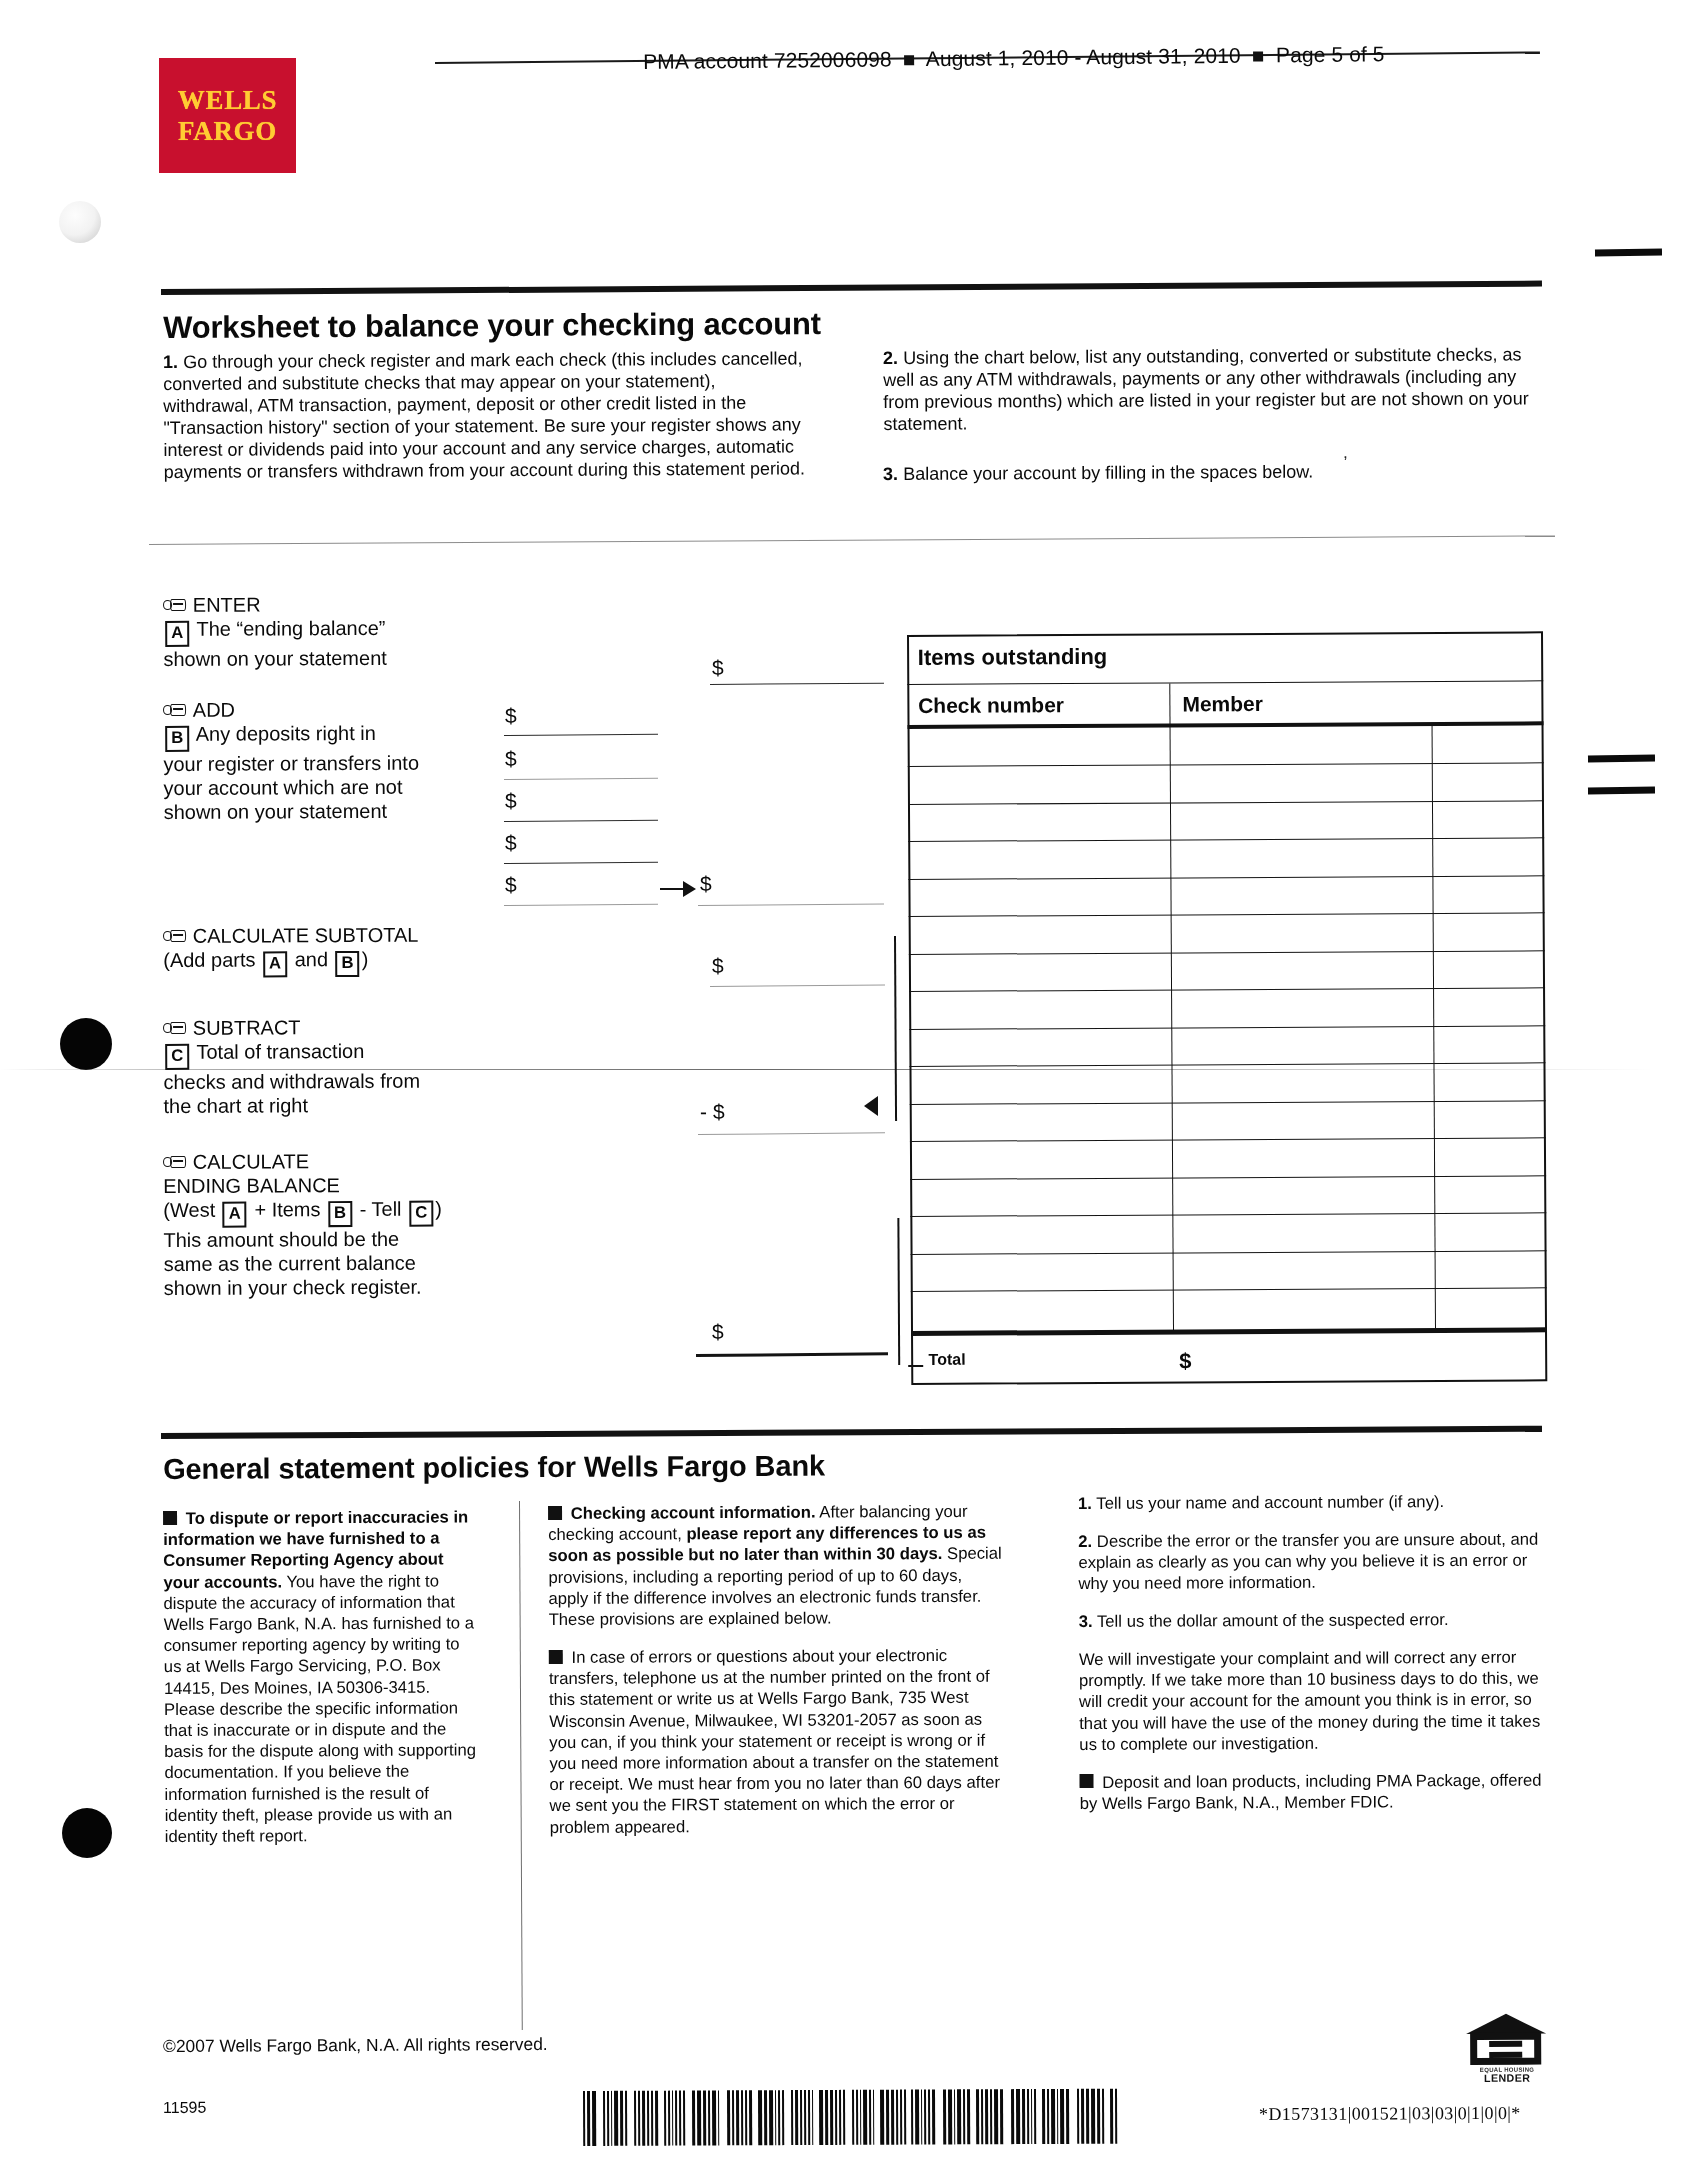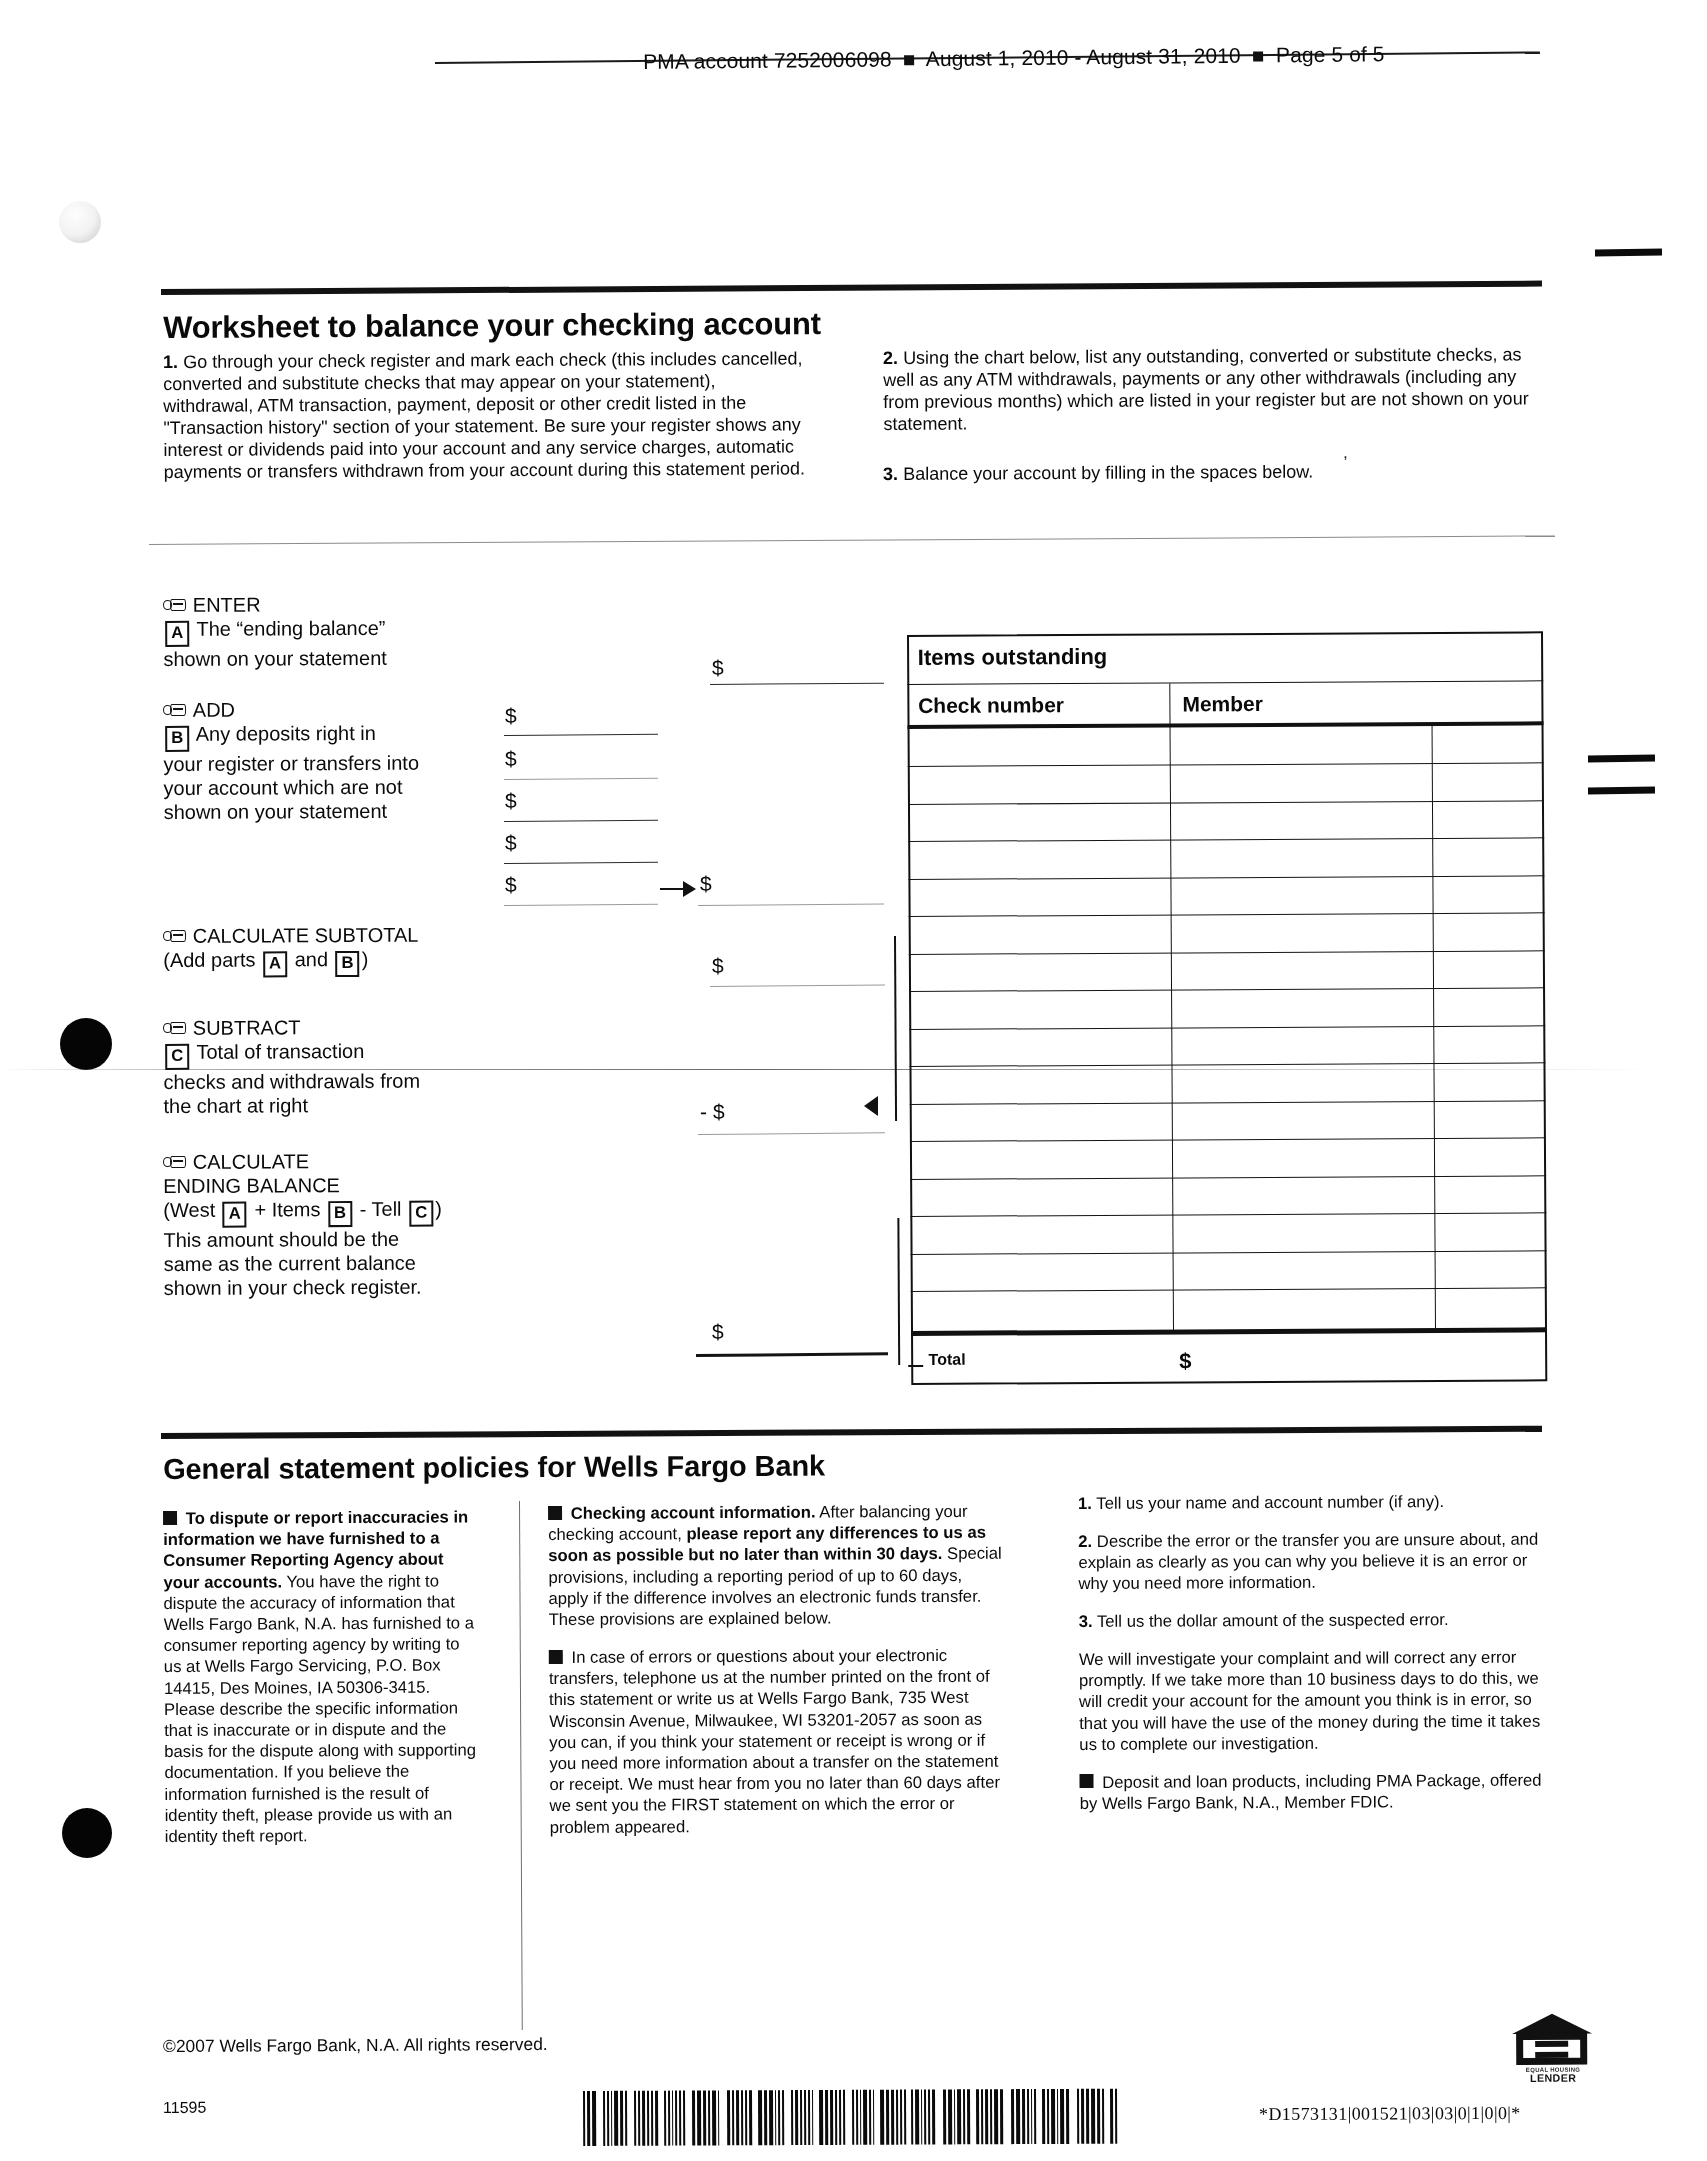--- a/index.html
+++ b/index.html
@@ -156,37 +156,41 @@
 
   
   #barcode { left:583px; top:2091px; width:536px; height:55px;
      transform:rotate(-0.25deg); transform-origin:left top; display:flex; align-items:stretch; }
   #barcode span { display:block; background:#0a0a0a; margin-right:2px; }
   #barcode-text { left:1259px; top:2104px; font-size:18px;
      font-family:"Liberation Serif", serif; letter-spacing:0.4px; white-space:nowrap;
      transform:rotate(-0.25deg); transform-origin:left top; }
 
   
-  #ehl { left:1512px; top:2013px; width:79px; height:70px; transform:rotate(-0.3deg); transform-origin:left top; }
+  #ehl { left:1466px; top:2013px; width:79px; height:70px; transform:rotate(-0.3deg); transform-origin:left top; }
   #ehl .roof { position:absolute; left:0; top:1.3px; width:0; height:0;
      border-left:40px solid transparent; border-right:40px solid transparent; border-bottom:20px solid #111; }
   #ehl .body { position:absolute; left:4px; top:20px; width:71px; height:32px;
      border:7.4px solid #111; box-sizing:border-box; }
   #ehl .eq1 { position:absolute; left:23px; top:28px; width:33px; height:6px; background:#111; }
   #ehl .eq2 { position:absolute; left:23px; top:39px; width:33px; height:6px; background:#111; }
   #ehl .t1 { position:absolute; left:1.3px; top:54px; width:79px; text-align:center;
      font-size:6px; font-weight:bold; letter-spacing:0.3px; color:#2e2e2e; }
   #ehl .t2 { position:absolute; left:1.3px; top:59px; width:79px; text-align:center;
      font-size:10.7px; font-weight:bold; letter-spacing:0.4px; color:#111; }
 </style>
 </head>
 <body>
 
 <div class="page">
 
+  <div class="abs" id="logo-box">
+    <div class="ln">WELLS</div>
+    <div class="ln">FARGO</div>
+  </div>
   <div class="abs" id="header-rule"></div>
   <div class="abs nowrap" id="header-line">
     <span>PMA account 7252006098</span>
     <span class="sq"></span>
     <span>August 1, 2010 - August 31, 2010</span>
     <span class="sq"></span>
     <span>Page 5 of 5</span>
   </div>
 
   <div class="abs mark-circle" id="mark-gray"></div>

